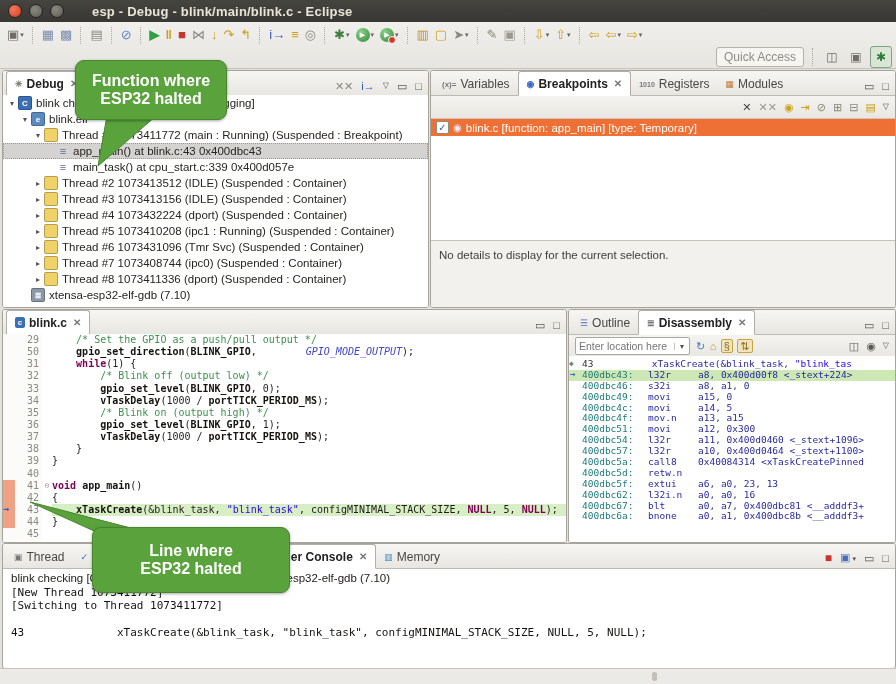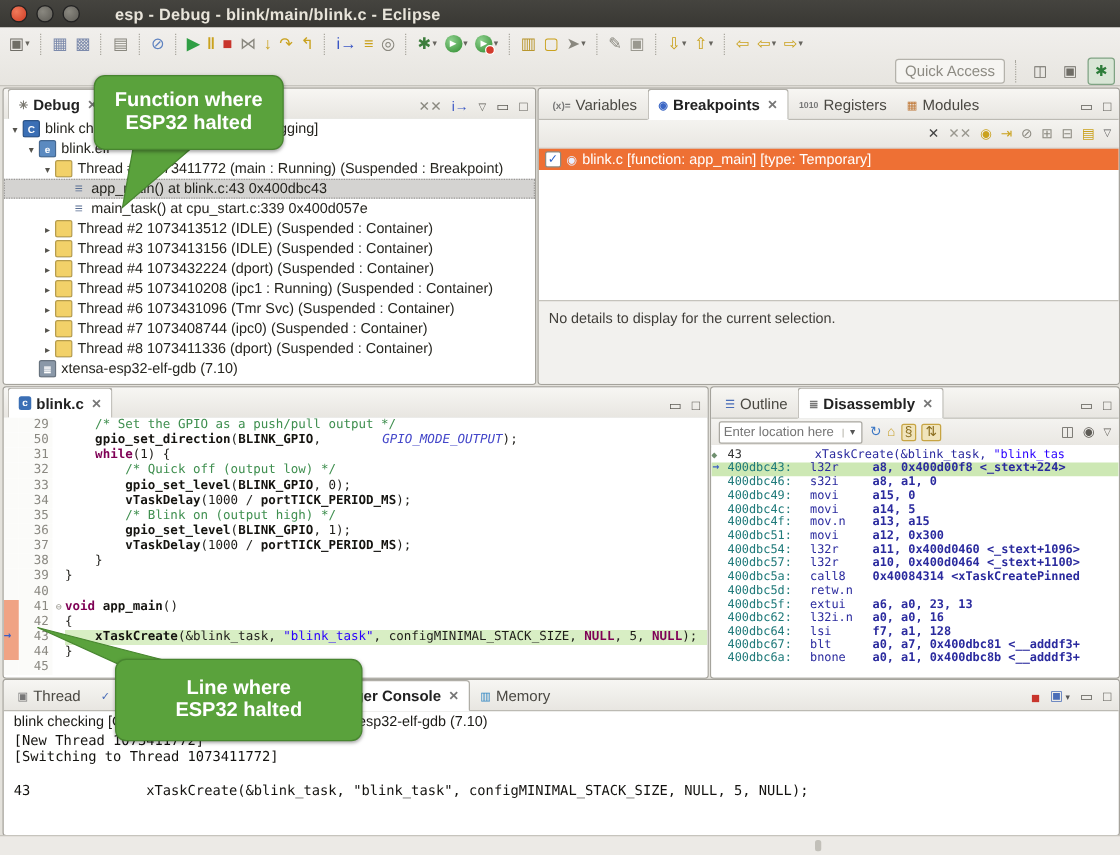--- a/index.html
+++ b/index.html
@@ -70,21 +70,21 @@
   .combo{display:flex;align-items:center;background:#fff;border:1px solid #a9a7a0;border-radius:2px;height:16px;margin-right:6px;}
   .combo input{border:none;outline:none;width:92px;font-size:10.5px;color:#555;padding:0 3px;font-family:"Liberation Sans",sans-serif;background:transparent;}
   .combo .cdd{width:14px;text-align:center;font-size:7px;color:#555;border-left:1px solid #c5c3bc;}
   .dabody{position:absolute;left:0;right:0;top:46px;bottom:0;background:#fff;overflow:hidden;
           font-family:"DejaVu Sans Mono",monospace;font-size:9.5px;padding-top:3px;}
   .darow{display:flex;height:10.9px;line-height:10.9px;white-space:pre;}
   .da-pad{width:13px;flex:none;position:relative;}
   .da-pad .ip{position:absolute;left:1px;top:-1px;color:#3c5fc2;font-weight:bold;font-size:9px;}
   .da-addr{color:#1f7a7a;width:66px;flex:none;}
   .da-op{color:#2a2a9e;width:50px;flex:none;}
-  .da-args{color:#2a2a9e;flex:1;font-weight:bold;}
+  .da-args{color:#2a2a9e;flex:1;}
   .darow.cur{background:#cde8b4;}
   .da-srcic{color:#6f8f6f;width:13px;flex:none;font-size:8px;}
   .da-srcnum{color:#333;width:24px;flex:none;}
   .da-srccode{color:#2a2a9e;flex:1;}
   
   .con-desc{font-size:11.5px;color:#1c1b17;padding:3px 0 2px 8px;white-space:pre;}
   .con-lines{font-family:"DejaVu Sans Mono",monospace;font-size:11px;line-height:13.2px;color:#141310;padding-left:8px;white-space:pre;}
   
   .statusbar{position:absolute;left:0;top:668px;width:896px;height:16px;background:#eceae6;border-top:1px solid #c6c4bd;}
   .sash{position:absolute;left:652px;top:3px;width:5px;height:9px;background:#c2c0b9;border-radius:2px;}
@@ -363,21 +363,21 @@
       </div>
       <div class="viewicons">
         <span class="vic">▭</span>
         <span class="vic">□</span>
       </div>
     </div>
     <div class="edbody" id="editor-body">
         <div class="eline"><span class="ed-ruler"></span><span class="ed-num">29</span><span class="ed-fold"></span><span class="ed-code"><span>    </span><span class="cm">/* Set the GPIO as a push/pull output */</span></span></div>
         <div class="eline"><span class="ed-ruler"></span><span class="ed-num">50</span><span class="ed-fold"></span><span class="ed-code"><span>    </span><span class="fn">gpio_set_direction</span><span>(</span><span class="fn">BLINK_GPIO</span><span>, </span><span class="en">GPIO_MODE_OUTPUT</span><span>);</span></span></div>
         <div class="eline"><span class="ed-ruler"></span><span class="ed-num">31</span><span class="ed-fold"></span><span class="ed-code"><span>    </span><span class="kw">while</span><span>(1) {</span></span></div>
-        <div class="eline"><span class="ed-ruler"></span><span class="ed-num">32</span><span class="ed-fold"></span><span class="ed-code"><span>        </span><span class="cm">/* Quick off (output low) */</span></span></div>
+        <div class="eline"><span class="ed-ruler"></span><span class="ed-num">32</span><span class="ed-fold"></span><span class="ed-code"><span>        </span><span class="cm">/* Blink off (output low) */</span></span></div>
         <div class="eline"><span class="ed-ruler"></span><span class="ed-num">33</span><span class="ed-fold"></span><span class="ed-code"><span>        </span><span class="fn">gpio_set_level</span><span>(</span><span class="fn">BLINK_GPIO</span><span>, 0);</span></span></div>
         <div class="eline"><span class="ed-ruler"></span><span class="ed-num">34</span><span class="ed-fold"></span><span class="ed-code"><span>        </span><span class="fn">vTaskDelay</span><span>(1000 / </span><span class="fn">portTICK_PERIOD_MS</span><span>);</span></span></div>
         <div class="eline"><span class="ed-ruler"></span><span class="ed-num">35</span><span class="ed-fold"></span><span class="ed-code"><span>        </span><span class="cm">/* Blink on (output high) */</span></span></div>
         <div class="eline"><span class="ed-ruler"></span><span class="ed-num">36</span><span class="ed-fold"></span><span class="ed-code"><span>        </span><span class="fn">gpio_set_level</span><span>(</span><span class="fn">BLINK_GPIO</span><span>, 1);</span></span></div>
         <div class="eline"><span class="ed-ruler"></span><span class="ed-num">37</span><span class="ed-fold"></span><span class="ed-code"><span>        </span><span class="fn">vTaskDelay</span><span>(1000 / </span><span class="fn">portTICK_PERIOD_MS</span><span>);</span></span></div>
         <div class="eline"><span class="ed-ruler"></span><span class="ed-num">38</span><span class="ed-fold"></span><span class="ed-code"><span>    }</span></span></div>
         <div class="eline"><span class="ed-ruler"></span><span class="ed-num">39</span><span class="ed-fold"></span><span class="ed-code"><span>}</span></span></div>
         <div class="eline"><span class="ed-ruler"></span><span class="ed-num">40</span><span class="ed-fold"></span><span class="ed-code"></span></div>
         <div class="eline"><span class="ed-ruler mark"></span><span class="ed-num">41</span><span class="ed-fold">⊖</span><span class="ed-code"><span class="kw">void</span><span> </span><span class="fn">app_main</span><span>()</span></span></div>
         <div class="eline"><span class="ed-ruler mark"></span><span class="ed-num">42</span><span class="ed-fold"></span><span class="ed-code"><span>{</span></span></div>
@@ -425,21 +425,20 @@
         <div class="darow"><span class="da-pad"></span><span class="da-addr">400dbc49:</span><span class="da-op">movi</span><span class="da-args">a15, 0</span></div>
         <div class="darow"><span class="da-pad"></span><span class="da-addr">400dbc4c:</span><span class="da-op">movi</span><span class="da-args">a14, 5</span></div>
         <div class="darow"><span class="da-pad"></span><span class="da-addr">400dbc4f:</span><span class="da-op">mov.n</span><span class="da-args">a13, a15</span></div>
         <div class="darow"><span class="da-pad"></span><span class="da-addr">400dbc51:</span><span class="da-op">movi</span><span class="da-args">a12, 0x300</span></div>
         <div class="darow"><span class="da-pad"></span><span class="da-addr">400dbc54:</span><span class="da-op">l32r</span><span class="da-args">a11, 0x400d0460 &lt;_stext+1096&gt;</span></div>
         <div class="darow"><span class="da-pad"></span><span class="da-addr">400dbc57:</span><span class="da-op">l32r</span><span class="da-args">a10, 0x400d0464 &lt;_stext+1100&gt;</span></div>
         <div class="darow"><span class="da-pad"></span><span class="da-addr">400dbc5a:</span><span class="da-op">call8</span><span class="da-args">0x40084314 &lt;xTaskCreatePinned</span></div>
         <div class="darow"><span class="da-pad"></span><span class="da-addr">400dbc5d:</span><span class="da-op">retw.n</span><span class="da-args"></span></div>
         <div class="darow"><span class="da-pad"></span><span class="da-addr">400dbc5f:</span><span class="da-op">extui</span><span class="da-args">a6, a0, 23, 13</span></div>
         <div class="darow"><span class="da-pad"></span><span class="da-addr">400dbc62:</span><span class="da-op">l32i.n</span><span class="da-args">a0, a0, 16</span></div>
-        <div class="darow"><span class="da-pad"></span><span class="da-addr">400dbc64:</span><span class="da-op">lsi</span><span class="da-args">f7, a1, 128</span></div>
         <div class="darow"><span class="da-pad"></span><span class="da-addr">400dbc67:</span><span class="da-op">blt</span><span class="da-args">a0, a7, 0x400dbc81 &lt;__adddf3+</span></div>
         <div class="darow"><span class="da-pad"></span><span class="da-addr">400dbc6a:</span><span class="da-op">bnone</span><span class="da-args">a0, a1, 0x400dbc8b &lt;__adddf3+</span></div>
       </div>
   </div>
 
   <div class="panel" style="left:2px;top:543px;width:892px;height:124px;">
     <div class="tabbar">
       <div class="tab">
         <span class="tabic" style="color:#777;">▣</span>
         <span>Thread</span>

